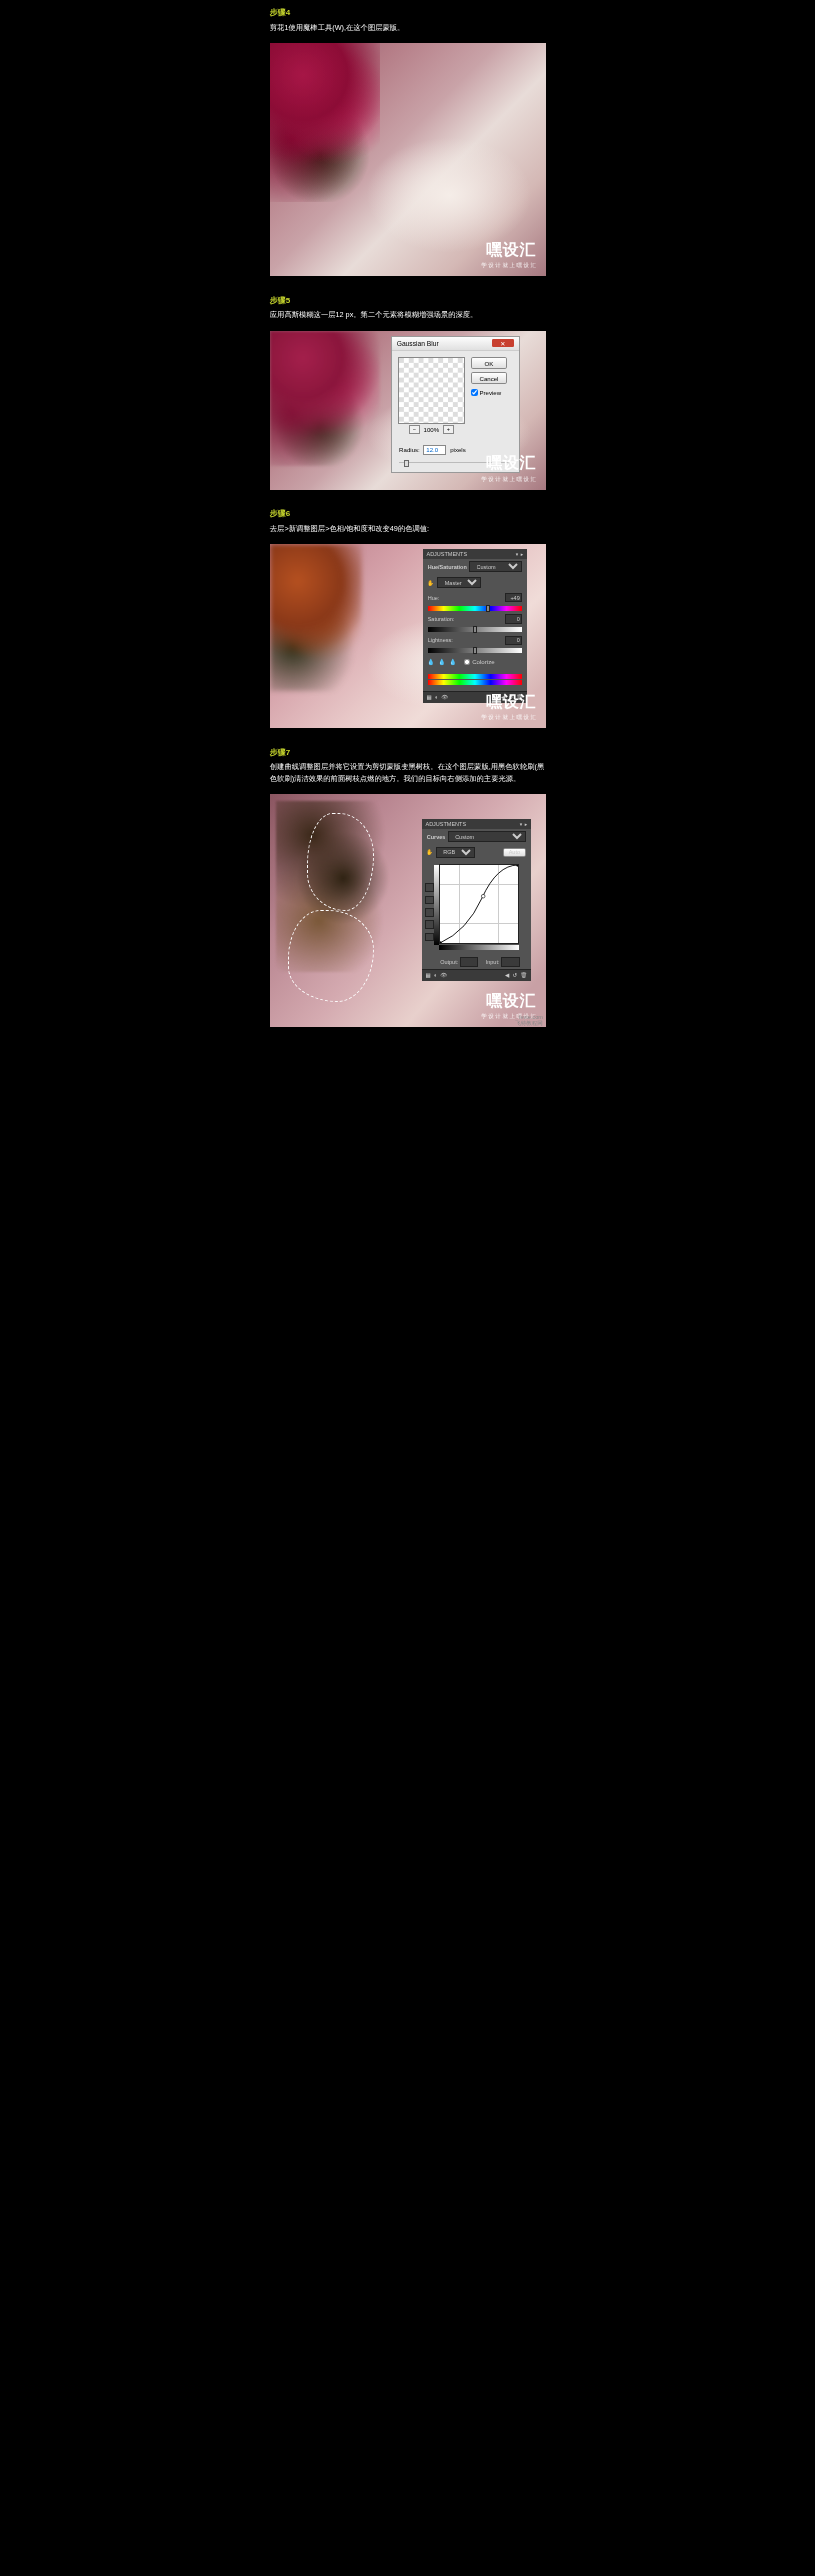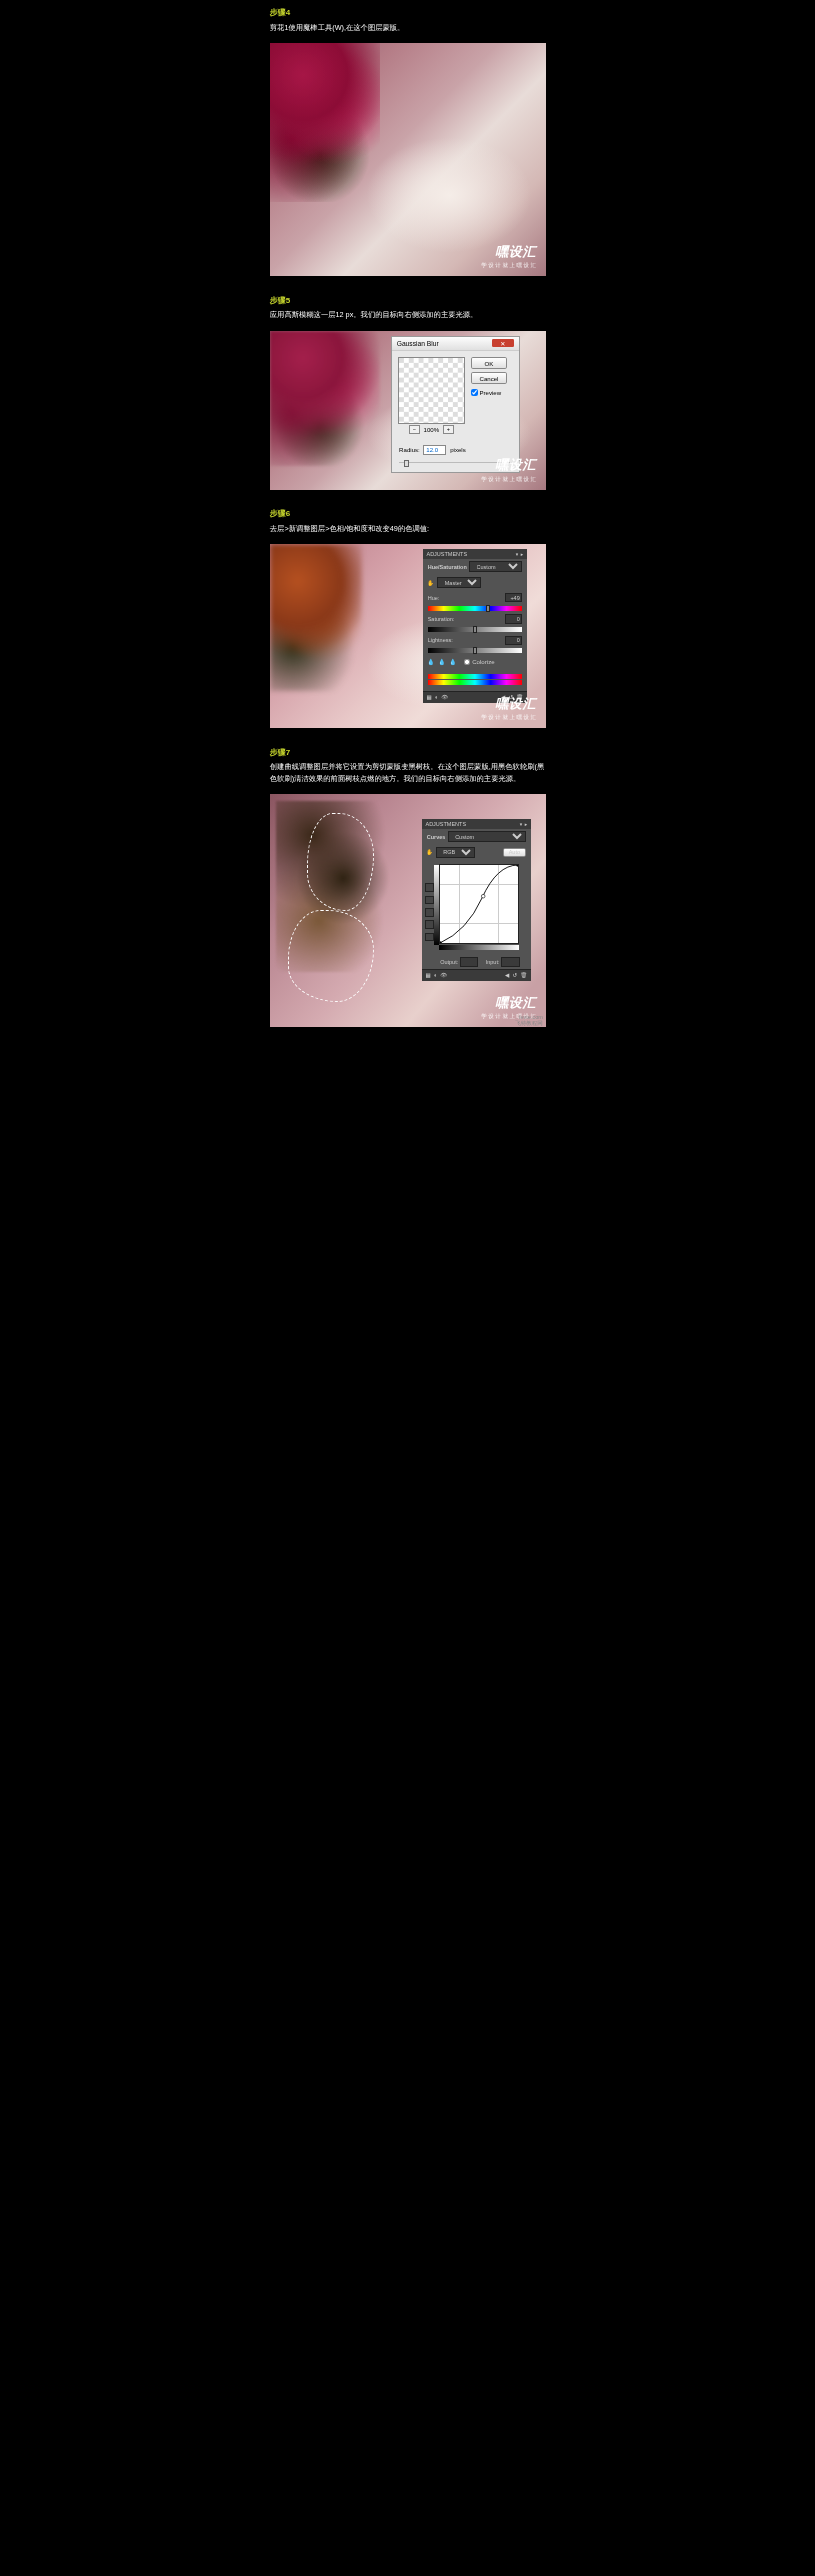--- a/index.html
+++ b/index.html
@@ -6,21 +6,21 @@
 body{background:#000;font-family:"Microsoft YaHei",Arial,sans-serif;color:#fff;font-size:8px;width:306px;margin:0 auto}
 .step{padding:7.3px 15.3px 4.9px}
 .step-title{color:#c9d82e;font-weight:bold;font-size:8px;margin-bottom:3.7px}
 .step-desc{color:#fff;font-size:7.3px;line-height:1.6}
 .img-container{margin:4.9px 15.3px 11px;position:relative}
 .blur-bg{width:276px;height:233px;background:linear-gradient(135deg,#8a5062 0%,#b57d87 25%,#c9a3a8 45%,#e8dcd8 60%,#d4b8b5 80%,#a67880 100%);position:relative;overflow:hidden}
 .blur-bg::before{content:'';position:absolute;top:40%;left:35%;width:60%;height:50%;background:radial-gradient(ellipse,#f5ede8 0%,transparent 70%)}
 .flowers{position:absolute;top:0;left:0;width:110px;height:159px;background:radial-gradient(circle at 30% 20%,#a02850 0%,#8a1f42 30%,transparent 60%),radial-gradient(circle at 60% 40%,#b83060 0%,transparent 50%),radial-gradient(circle at 20% 60%,#7a1838 0%,transparent 55%),radial-gradient(circle at 45% 70%,#2a4020 0%,transparent 40%);filter:contrast(1.2)}
 .flowers-blur{filter:blur(1.8px) contrast(1.1)}
 .watermark{position:absolute;bottom:7.3px;right:9.8px;color:#fff;text-align:right}
-.watermark-big{font-size:13px;font-weight:bold;font-style:italic;letter-spacing:0.6px}
+.watermark-big{font-size:16px;font-weight:bold;letter-spacing:0.6px}
 .watermark-small{font-size:5.5px;opacity:.9;margin-top:1.2px}
 .bottom-watermark{position:absolute;bottom:1.2px;right:2.4px;font-size:5.5px;color:#888;text-align:right;line-height:1.1}
 .dialog{position:absolute;background:#e8e8e8;border:0.6px solid #999;font-family:Tahoma,sans-serif;color:#000;font-size:6.7px}
 .dialog-title{background:linear-gradient(#fdfdfd,#e0e0e0);padding:2.4px 4.9px;font-size:6.7px;display:flex;justify-content:space-between;align-items:center;border-bottom:0.6px solid #ccc}
 .close-x{background:#c84030;color:#fff;padding:0.6px 8.6px;font-size:6.1px;border-radius:1.2px;cursor:pointer}
 .dialog-body{padding:6.1px;display:flex;gap:6.1px}
 .checker{width:67px;height:67px;background:repeating-conic-gradient(#fff 0 25%,#ddd 0 50%) 0 0/9.8px 9.8px;border:0.6px solid #888}
 .d-buttons{display:flex;flex-direction:column;gap:2.4px;width:36px}
 .d-btn{background:linear-gradient(#fff,#e0e0e0);border:0.6px solid #888;border-radius:1.8px;padding:1.8px 0;font-size:6.1px;text-align:center;cursor:pointer}
 .d-check{font-size:6.1px;display:flex;align-items:center;gap:1.8px;margin-top:2.4px}
@@ -76,21 +76,21 @@
     <div class="flowers"></div>
     <div class="watermark">
       <div class="watermark-big">嘿设汇</div>
       <div class="watermark-small">学 设 计 就 上 嘿 设 汇</div>
     </div>
   </div>
 </div>
 
 <div class="step">
   <div class="step-title">步骤5</div>
-  <div class="step-desc">应用高斯模糊这一层12 px。我们的目标向右侧添加的主要光源。</div>
+  <div class="step-desc">应用高斯模糊这一层12 px。第二个元素将模糊增强场景的深度。</div>
 </div>
 <div class="img-container">
   <div class="blur-bg img2-container" style="height:159px">
     <div class="flowers flowers-blur" style="height:135px"></div>
 
     <div class="dialog" style="top:4.9px;left:121px;width:129px">
       <div class="dialog-title">
         <span>Gaussian Blur</span>
         <span class="close-x">✕</span>
       </div>

